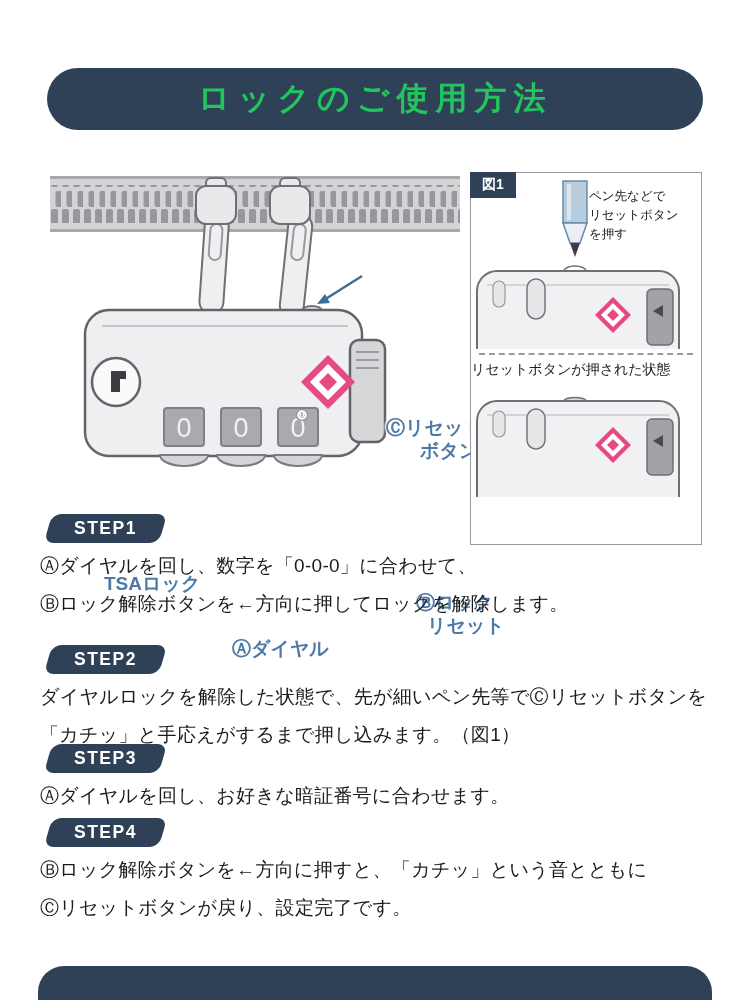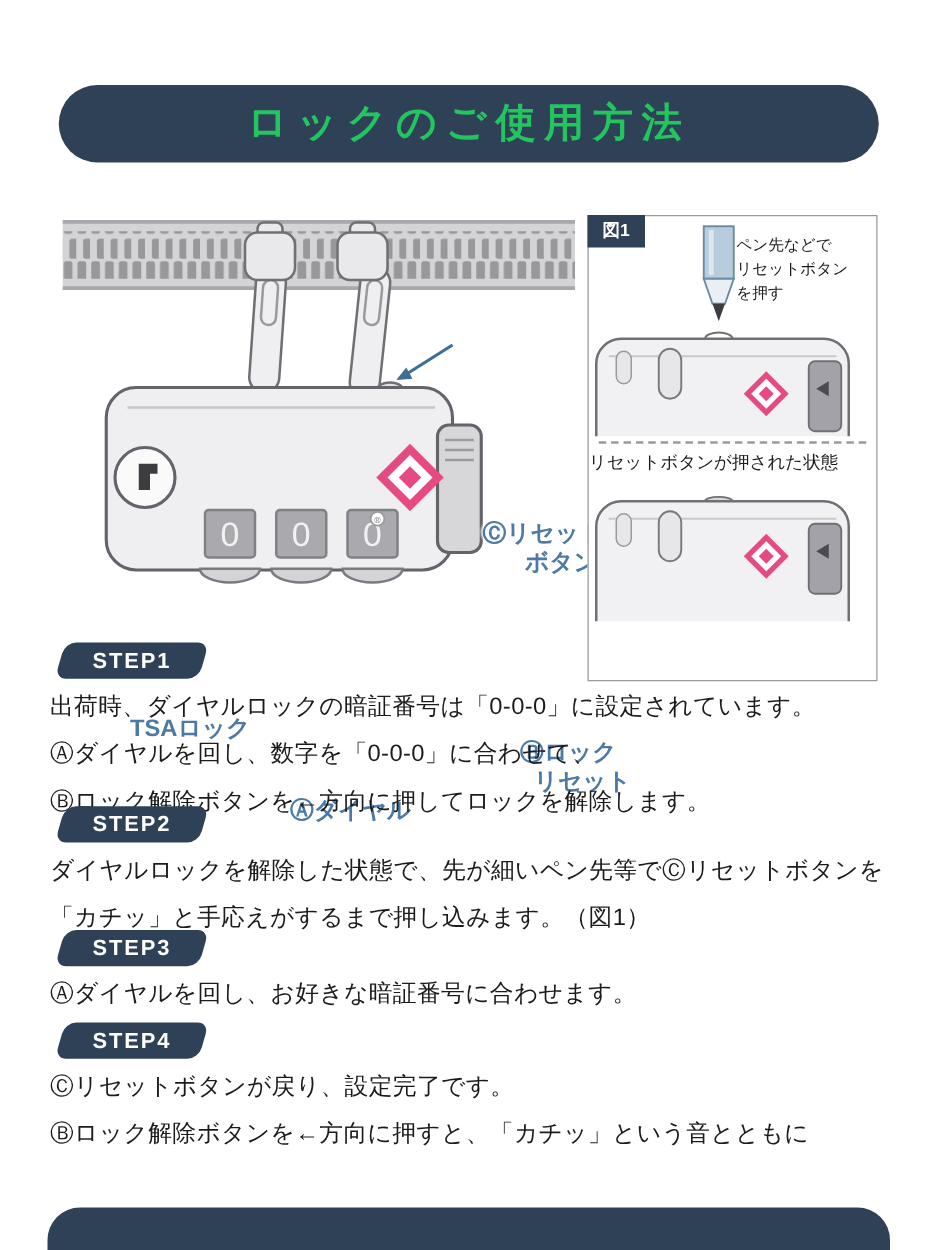--- a/index.html
+++ b/index.html
@@ -205,21 +205,20 @@
     </g>
   </svg>
 </div>
 
 <section class="step step-1">
   <div>
     <div class="step-badge">
       <span>STEP1</span>
     </div>
   </div>
-  <p>出荷時、ダイヤルロックの暗証番号は「0-0-0」に設定されています。</p>
   <p>Ⓐダイヤルを回し、数字を「0-0-0」に合わせて、</p>
   <p>Ⓑロック解除ボタンを←方向に押してロックを解除します。</p>
 </section>
 
 <section class="step step-2">
   <div>
     <div class="step-badge">
       <span>STEP2</span>
     </div>
   </div>
@@ -235,17 +234,17 @@
   </div>
   <p>Ⓐダイヤルを回し、お好きな暗証番号に合わせます。</p>
 </section>
 
 <section class="step step-4">
   <div>
     <div class="step-badge">
       <span>STEP4</span>
     </div>
   </div>
+  <p>Ⓑロック解除ボタンを←方向に押すと、「カチッ」という音とともに</p>
   <p>Ⓒリセットボタンが戻り、設定完了です。</p>
-  <p>Ⓑロック解除ボタンを←方向に押すと、「カチッ」という音とともに</p>
 </section>
 
 <div class="bottom-bar"></div>
 
 </body></html>

